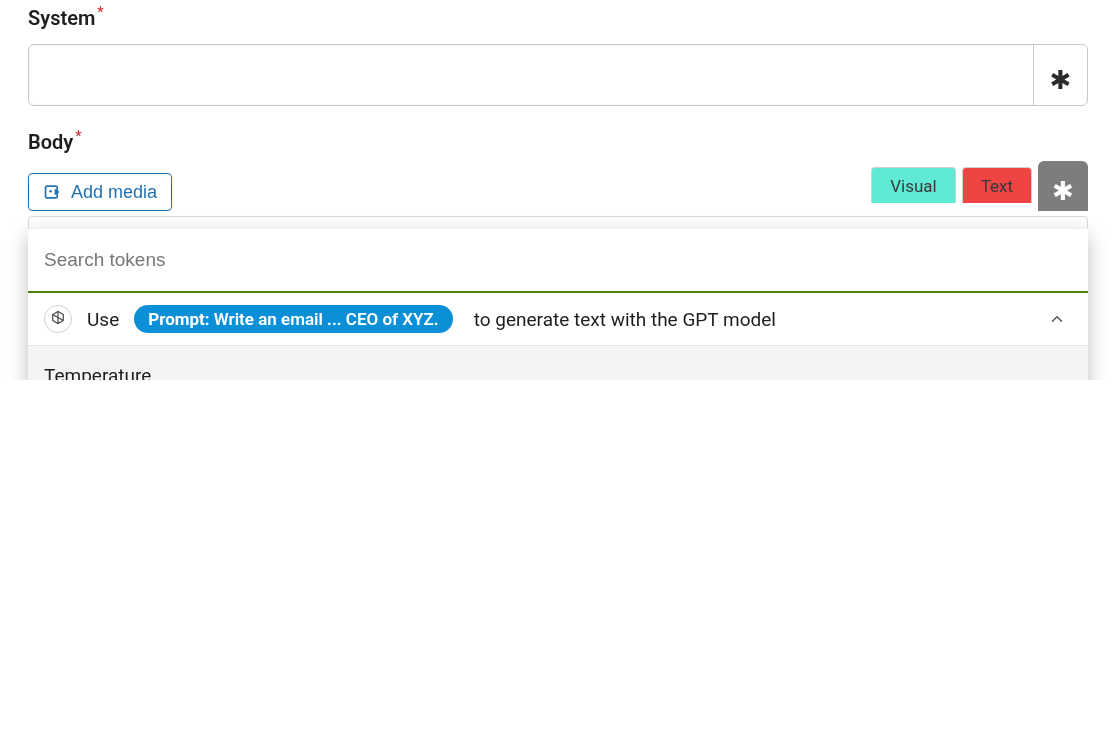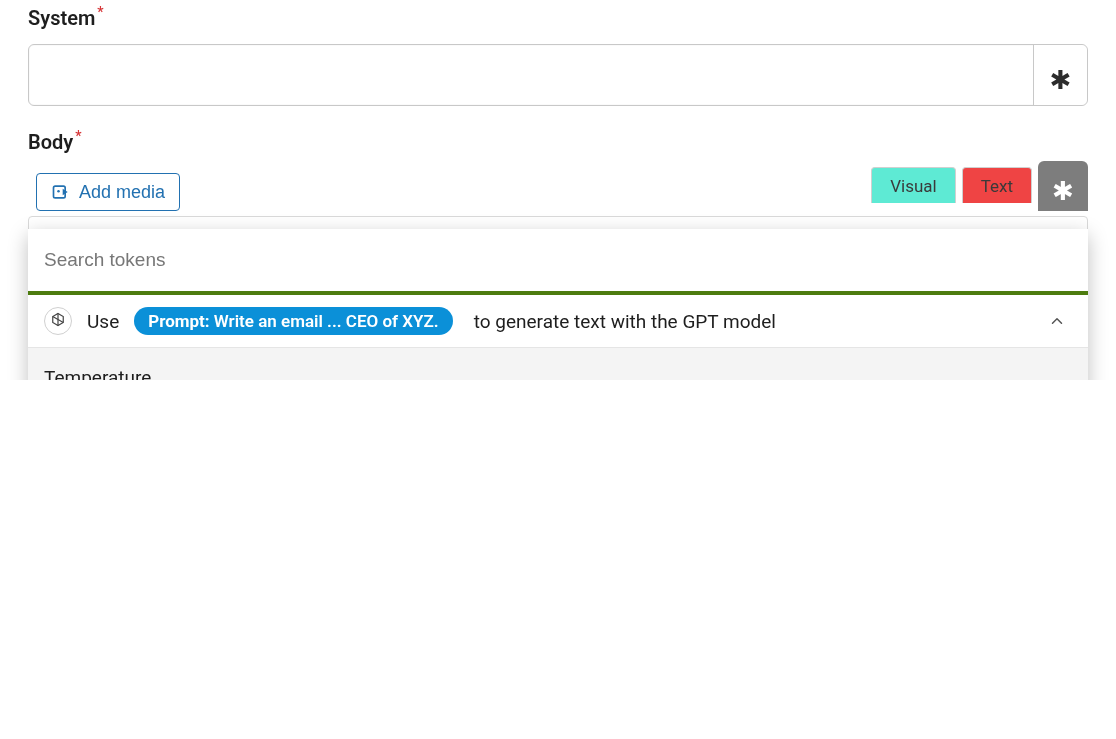--- a/index.html
+++ b/index.html
@@ -74,21 +74,20 @@
   align-items: center;
   gap: 8px;
   border: 1px solid #2271b1;
   color: #2271b1;
   background: #fff;
   border-radius: 4px;
   padding: 6px 14px;
   font-size: 18px;
   cursor: pointer;
   height: 38px;
-  margin-left: 8px;
 }
 .add-media-icon { display: inline-flex; }
 
 .editor-tabs {
   display: flex;
   align-items: stretch;
 }
 .editor-tab {
   border: 1px solid #d0d0d0;
   border-bottom: none;
@@ -140,21 +139,21 @@
   z-index: 50;
   overflow: visible;
 }
 .token-search {
   width: 100%;
   border: none;
   outline: none;
   padding: 20px 16px;
   font-size: 19px;
   color: #333;
-  border-bottom: 4px solid #4d7c0f;
+  border-bottom: 2px solid #4d7c0f;
 }
 .token-search::placeholder { color: #777; }
 
 .token-header {
   display: flex;
   align-items: center;
   gap: 15px;
   padding: 12px 16px;
   border-bottom: 1px solid #e5e5e5;
   position: relative;

